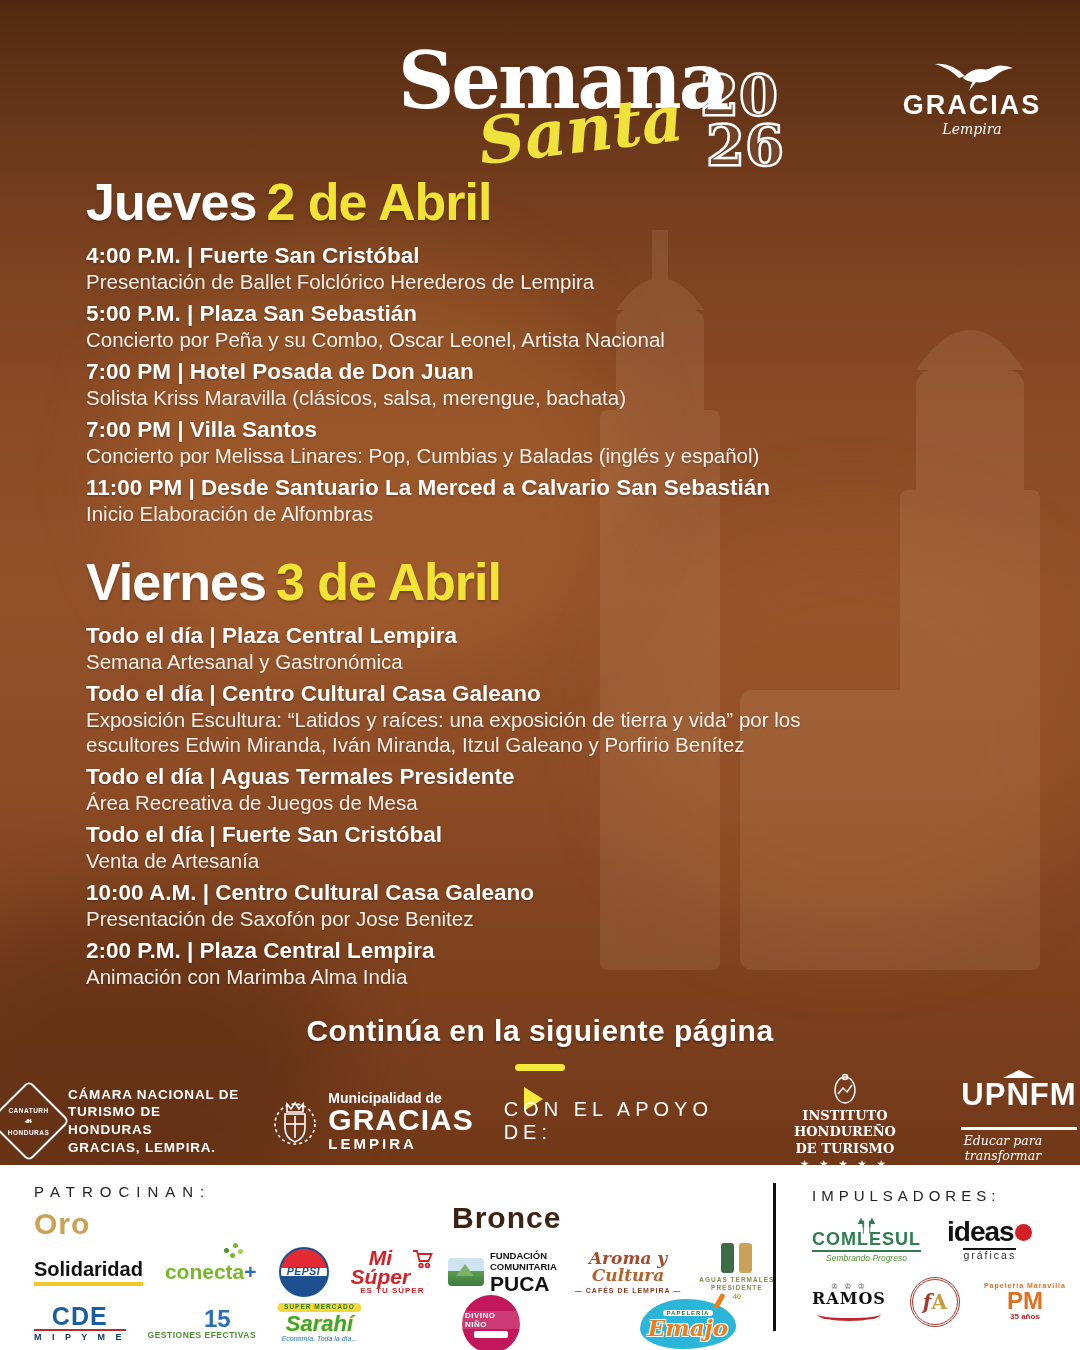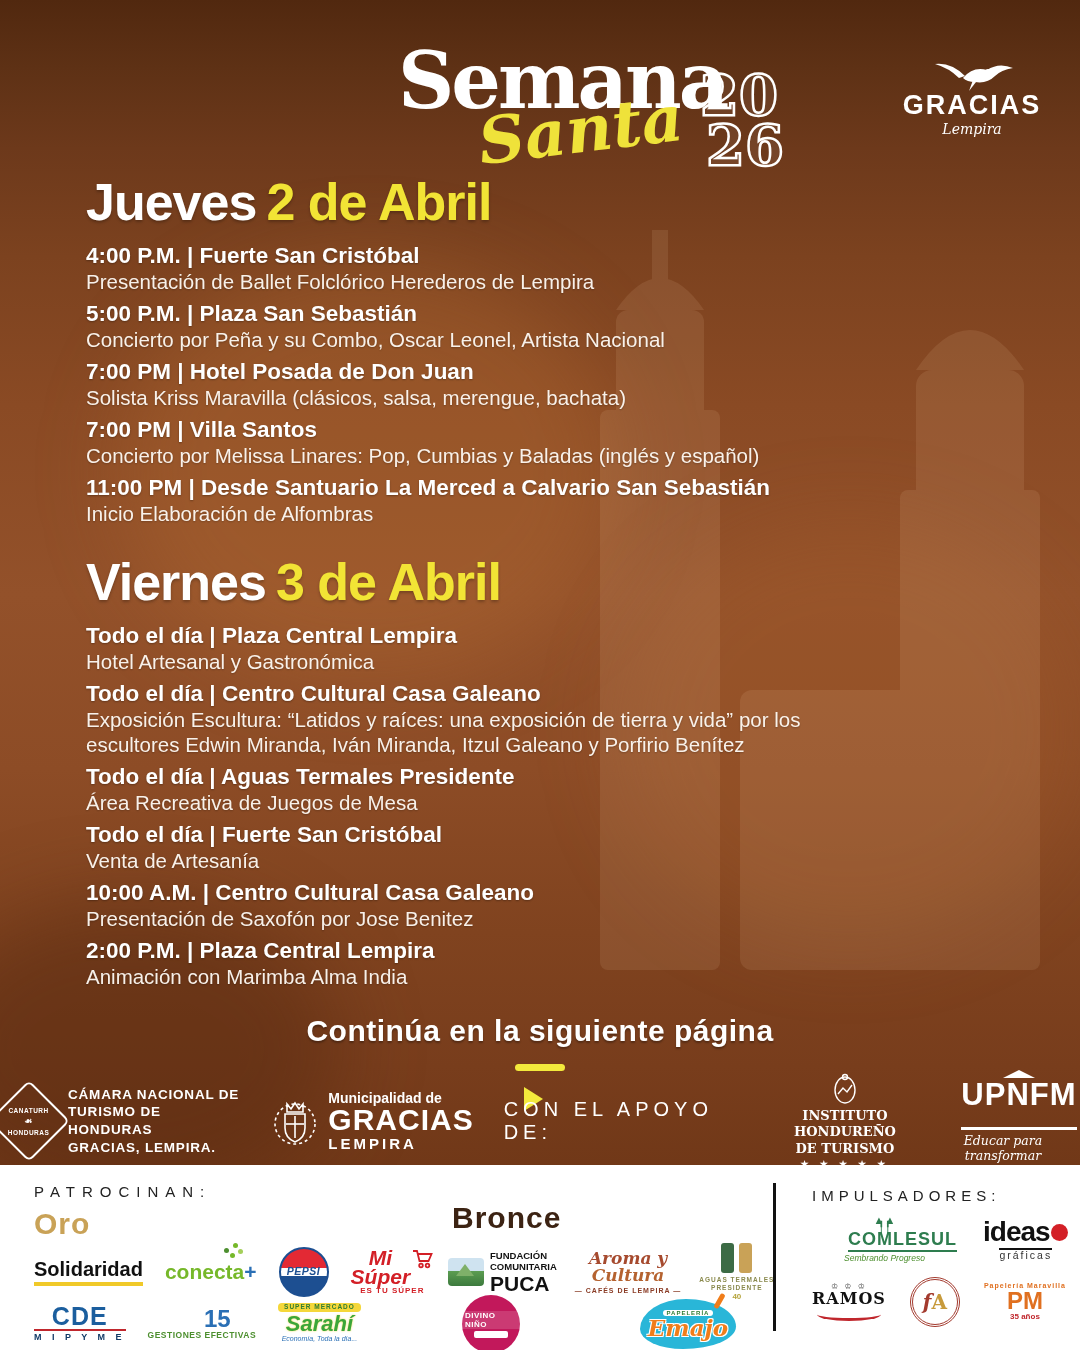--- a/index.html
+++ b/index.html
@@ -83,21 +83,21 @@
   .divino{width:58px;height:58px;border-radius:50%;background:#c2185b;display:flex;flex-direction:column;align-items:center;justify-content:center;gap:2px;}
   .divino .d1{font-size:8px;font-weight:bold;color:#fff;letter-spacing:.5px;background:rgba(255,255,255,.15);padding:0 3px;}
   .divino .bar{width:34px;height:7px;background:#fff;border-radius:2px;}
   .emajo{width:96px;height:50px;border-radius:48% 52% 55% 45%/60% 55% 45% 40%;background:#29b6d8;display:flex;flex-direction:column;align-items:center;justify-content:center;position:relative;}
   .emajo .e0{font-size:6px;font-weight:bold;color:#2f7d32;background:#fff;padding:0 4px;border-radius:3px;letter-spacing:1px;}
   .emajo .e1{font-family:"DejaVu Serif",serif;font-style:italic;font-weight:bold;font-size:23px;color:#f07d1a;text-shadow:-1px -1px 0 #fff,1px 1px 0 #fff,-1px 1px 0 #fff,1px -1px 0 #fff;line-height:1;}
   .emajo::after{content:"";position:absolute;top:-6px;right:14px;width:5px;height:16px;background:#f07d1a;transform:rotate(30deg);border-radius:2px;}
   .vdivider{position:absolute;left:773px;top:1183px;width:3px;height:148px;background:#111;}
   .comlesul{text-align:center;}
   .comlesul .trees{color:#2e7d4f;font-size:11px;line-height:.6;}
-  .comlesul .c1{font-size:18px;font-weight:bold;color:#2e7d4f;letter-spacing:1px;border-bottom:2px solid #2e7d4f;padding-bottom:1px;margin-left:36px;}
+  .comlesul .c1{font-size:18px;font-weight:bold;color:#2e7d4f;letter-spacing:1px;border-bottom:2px solid #2e7d4f;padding-bottom:1px;}
   .comlesul .c2{font-size:8.5px;font-style:italic;color:#4d8f2f;margin-top:2px;}
   .ideas{text-align:center;}
   .ideas .i1{font-size:28px;font-weight:bold;color:#111;letter-spacing:-1px;line-height:1;position:relative;}
   .ideas .i1 .dot{display:inline-block;width:17px;height:17px;border-radius:50%;background:#d32027;vertical-align:middle;margin:0 1px 4px 1px;}
   .ideas .i2{font-size:10.5px;color:#333;border-top:2px solid #111;margin-top:2px;letter-spacing:2px;}
   .ramos{text-align:center;}
   .ramos .r1{font-family:"DejaVu Serif",serif;font-size:16px;font-weight:bold;color:#111;letter-spacing:1px;}
   .ramos .r2{width:64px;height:10px;border-bottom:3px solid #c0272d;border-radius:0 0 50% 50%;}
   .ramos .crowns{font-size:8px;color:#555;letter-spacing:2px;}
   .fa{width:44px;height:44px;border-radius:50%;border:3px double #a33a2e;display:flex;align-items:center;justify-content:center;}
@@ -171,21 +171,21 @@
     <div class="event">
       <div class="etitle">11:00 PM | Desde Santuario La Merced a Calvario San Sebastián</div>
       <div class="edesc">Inicio Elaboración de Alfombras</div>
     </div>
   </div>
 
   <div class="abs" style="left:86px;top:556px;width:880px;">
     <h2 class="dayhead"><span>Viernes</span><span class="date">3 de Abril</span></h2>
     <div class="event">
       <div class="etitle">Todo el día | Plaza Central Lempira</div>
-      <div class="edesc">Hotel Artesanal y Gastronómica</div>
+      <div class="edesc">Semana Artesanal y Gastronómica</div>
     </div>
     <div class="event">
       <div class="etitle">Todo el día | Centro Cultural Casa Galeano</div>
       <div class="edesc" style="max-width:760px;">Exposición Escultura: “Latidos y raíces: una exposición de tierra y vida” por los escultores Edwin Miranda, Iván Miranda, Itzul Galeano y Porfirio Benítez</div>
     </div>
     <div class="event">
       <div class="etitle">Todo el día | Aguas Termales Presidente</div>
       <div class="edesc">Área Recreativa de Juegos de Mesa</div>
     </div>
     <div class="event">

